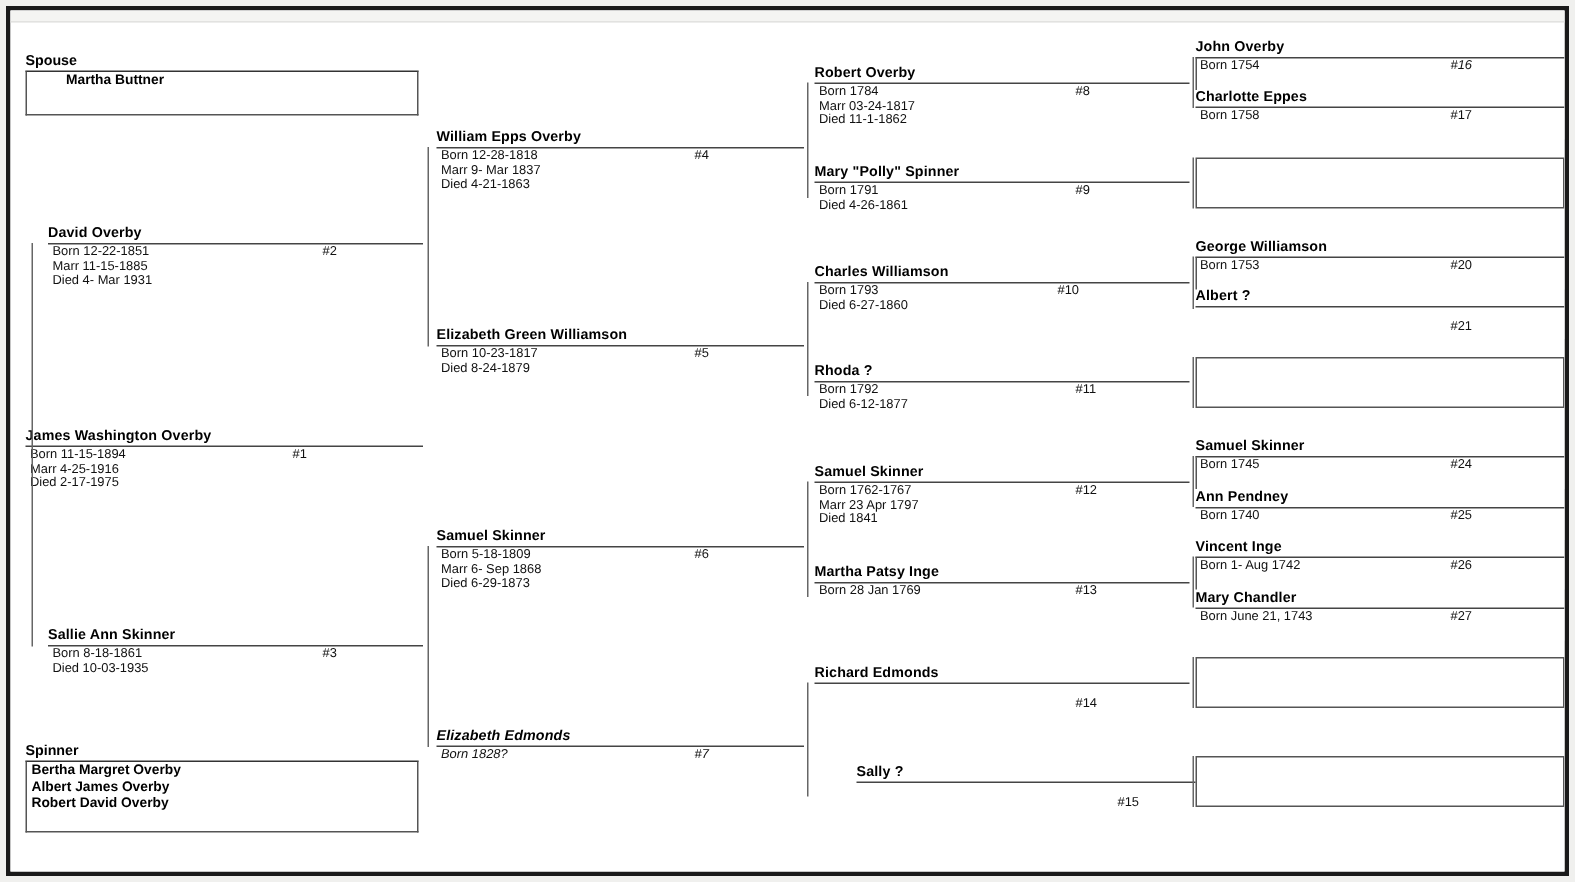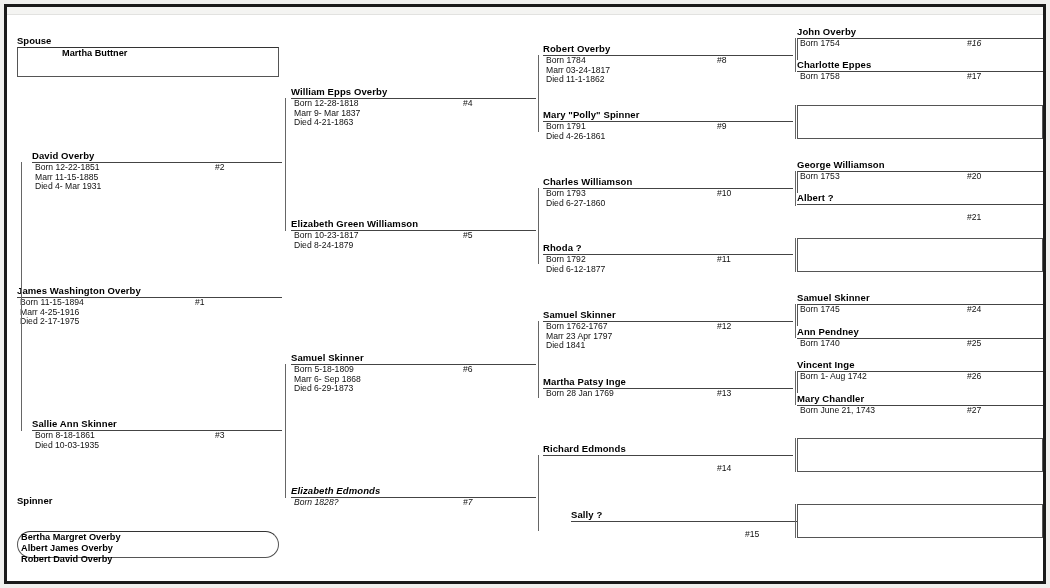--- a/index.html
+++ b/index.html
@@ -101,25 +101,25 @@
 <body>
 
 <div id="page">
   <div id="frame">
     <div id="canvas">
 
       <div class="topstrip"></div>
 
       <div class="panel-label" style="left:10px;top:29px;">Spouse</div>
       <div class="panel-box" style="left:10px;top:40px;width:262px;height:30px;">
-        <div class="panel-list" style="position:absolute;left:20px;top:0px;padding-left:24px;">Martha Buttner</div>
+        <div class="panel-list" style="position:absolute;left:2px;top:0px;padding-left:24px;">Martha Buttner</div>
       </div>
 
       <div class="panel-label" style="left:10px;top:489px;">Spinner</div>
-      <div class="panel-box" style="left:10px;top:524px;width:262px;height:27px;border-radius:14px;">
+      <div class="panel-box" style="left:10px;top:500px;width:262px;height:48px;">
         <div class="panel-list" style="position:absolute;left:3px;top:0px;">
           <div>Bertha Margret Overby</div>
           <div>Albert James Overby</div>
           <div>Robert David Overby</div>
         </div>
       </div>
 
       <div class="person" style="left:10px;top:290px;width:265px;height:1px;">
         <div class="p-name">James Washington Overby</div>
         <div class="p-box" style="width:265px;height:38px;border-left:none;border-right:none;border-bottom:none;"></div>
@@ -225,21 +225,21 @@
         <div class="p-num" style="left:174px;top:1px;">#9</div>
       </div>
 
       <div class="person" style="left:536px;top:181px;width:250px;height:1px;">
         <div class="p-name">Charles Williamson</div>
         <div class="p-box" style="width:250px;height:66px;border-left:none;border-right:none;border-bottom:none;"></div>
         <div class="p-lines">
           <div>Born 1793</div>
           <div>Died 6-27-1860</div>
         </div>
-        <div class="p-num" style="left:174px;top:1px;text-align:right;">#10</div>
+        <div class="p-num" style="left:162px;top:1px;text-align:right;">#10</div>
       </div>
 
       <div class="person" style="left:536px;top:247px;width:250px;height:1px;">
         <div class="p-name">Rhoda ?</div>
         <div class="p-box" style="width:250px;height:23px;border-left:none;border-right:none;border-bottom:none;"></div>
         <div class="p-lines">
           <div>Born 1792</div>
           <div>Died 6-12-1877</div>
         </div>
         <div class="p-num" style="left:174px;top:1px;">#11</div>

